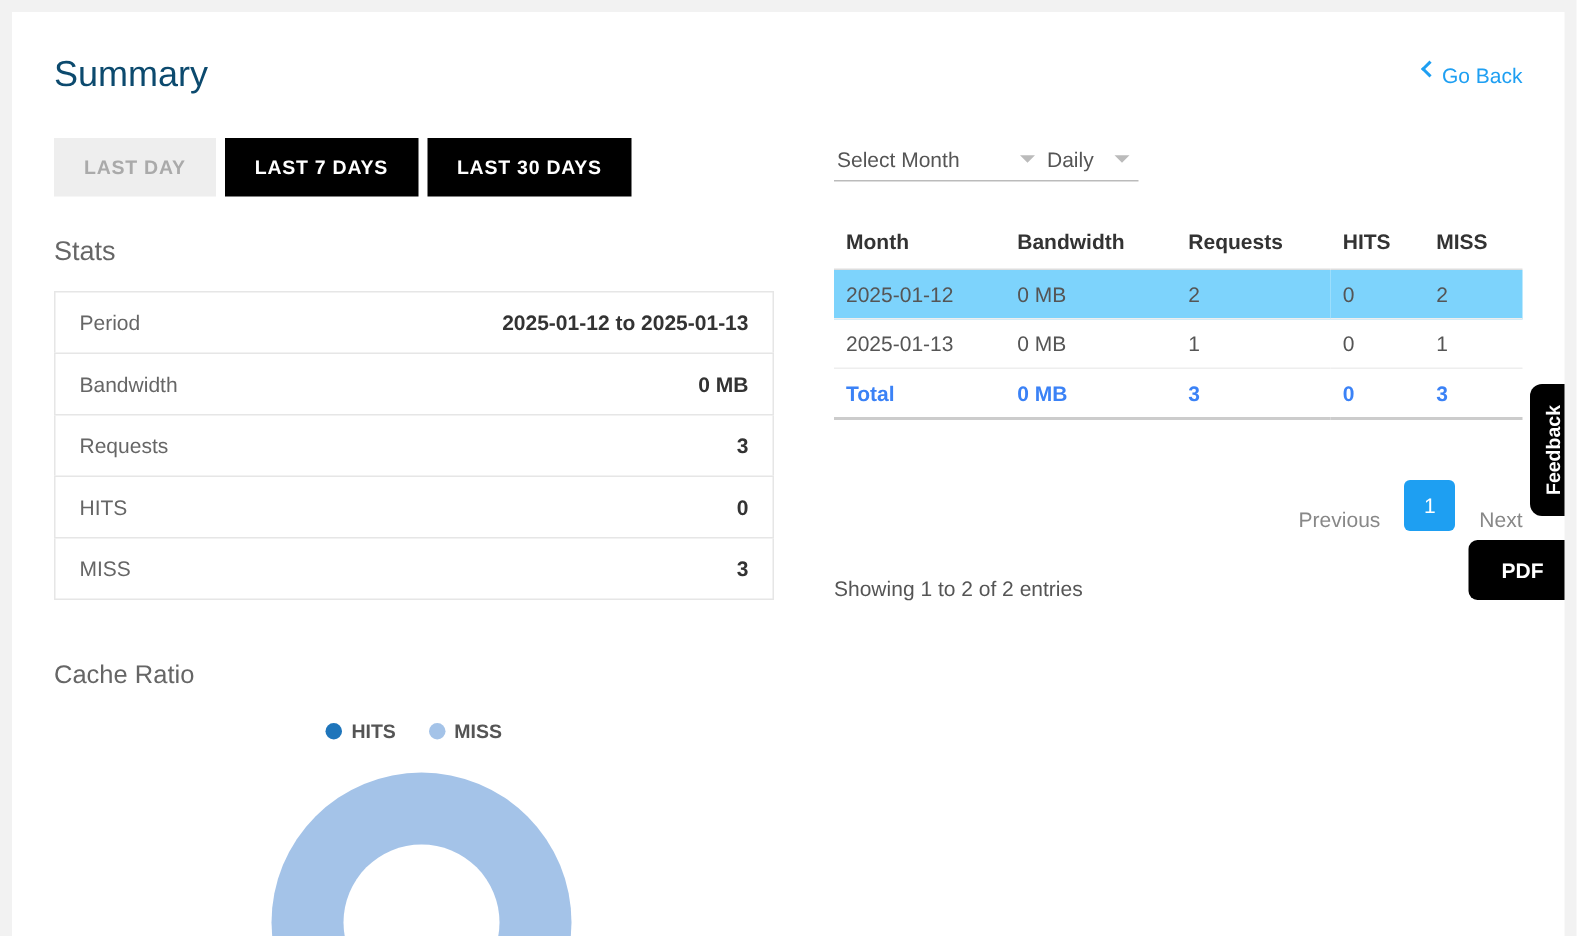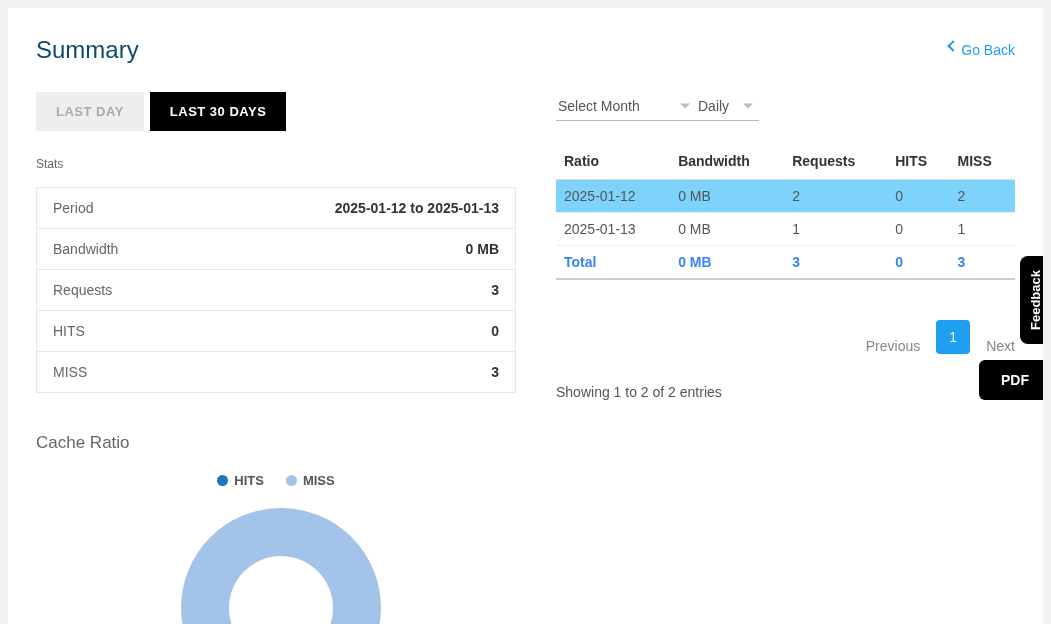--- a/index.html
+++ b/index.html
@@ -9,21 +9,21 @@
   .title{font-size:24px;font-weight:400;color:#0c4a6e}
   .goback{color:#1e9ff2;font-size:14px;text-decoration:none;display:flex;align-items:flex-start;gap:4px}
   .chev-left{display:inline-block;width:8px;height:8px;border-left:2px solid #1e9ff2;border-bottom:2px solid #1e9ff2;transform:rotate(45deg)}
   .cols{display:flex;gap:40px}
   .left{flex:0 0 480px}
   .right{flex:1;min-width:0}
   .tabs{display:flex;gap:6px;margin-bottom:26px}
   .tab{border:none;padding:12px 20px;font-size:13px;font-weight:700;letter-spacing:.5px;cursor:pointer}
   .tab.inactive{background:#eee;color:#aaa}
   .tab.active{background:#000;color:#fff}
-  .section-h{font-size:12px;color:#666;margin-bottom:16px;font-weight:400}
+  .section-h{font-size:18px;color:#666;margin-bottom:16px;font-weight:400}
   .stats-tbl{width:100%;border-collapse:collapse;border:1px solid #e6e6e6}
   .stats-tbl td{padding:12px 16px;border-top:1px solid #e6e6e6;font-size:14px;color:#555}
   .stats-tbl tr:first-child td{border-top:none}
   .stats-tbl td:last-child{text-align:right;font-weight:700;color:#333}
   .stats-tbl td:first-child{color:#666}
   .selects{display:flex;margin-bottom:22px}
   .sel{position:relative;border-bottom:1px solid #bbb;padding:6px 30px 6px 2px;font-size:14px;color:#555;cursor:pointer;min-width:60px}
   .sel.wide{min-width:140px}
   .tri{position:absolute;right:6px;top:50%;transform:translateY(-50%);width:0;height:0;border-left:5px solid transparent;border-right:5px solid transparent;border-top:5px solid #bbb}
   .data-tbl{width:100%;border-collapse:collapse;font-size:14px}
@@ -55,20 +55,21 @@
       <span class="chev-left"></span>
       <span>Go Back</span>
     </a>
   </div>
 
   <div class="cols">
 
     <div class="left">
       <div class="tabs">
         <button class="tab inactive">LAST DAY</button>
+        <button class="tab active">LAST 7 DAYS</button>
         <button class="tab active">LAST 30 DAYS</button>
       </div>
 
       <h2 class="section-h">Stats</h2>
 
       <table class="stats-tbl">
         <tbody>
             <tr>
               <td>Period</td>
               <td>2025-01-12 to 2025-01-13</td>
@@ -116,21 +117,21 @@
         </div>
         <div class="sel">
           <span>Daily</span>
           <span class="tri"></span>
         </div>
       </div>
 
       <table class="data-tbl">
         <thead>
           <tr>
-            <th>Ratio</th>
+            <th>Month</th>
             <th>Bandwidth</th>
             <th>Requests</th>
             <th>HITS</th>
             <th>MISS</th>
           </tr>
         </thead>
         <tbody>
           <tr class="odd">
             <td>2025-01-12</td>
             <td>0 MB</td>

